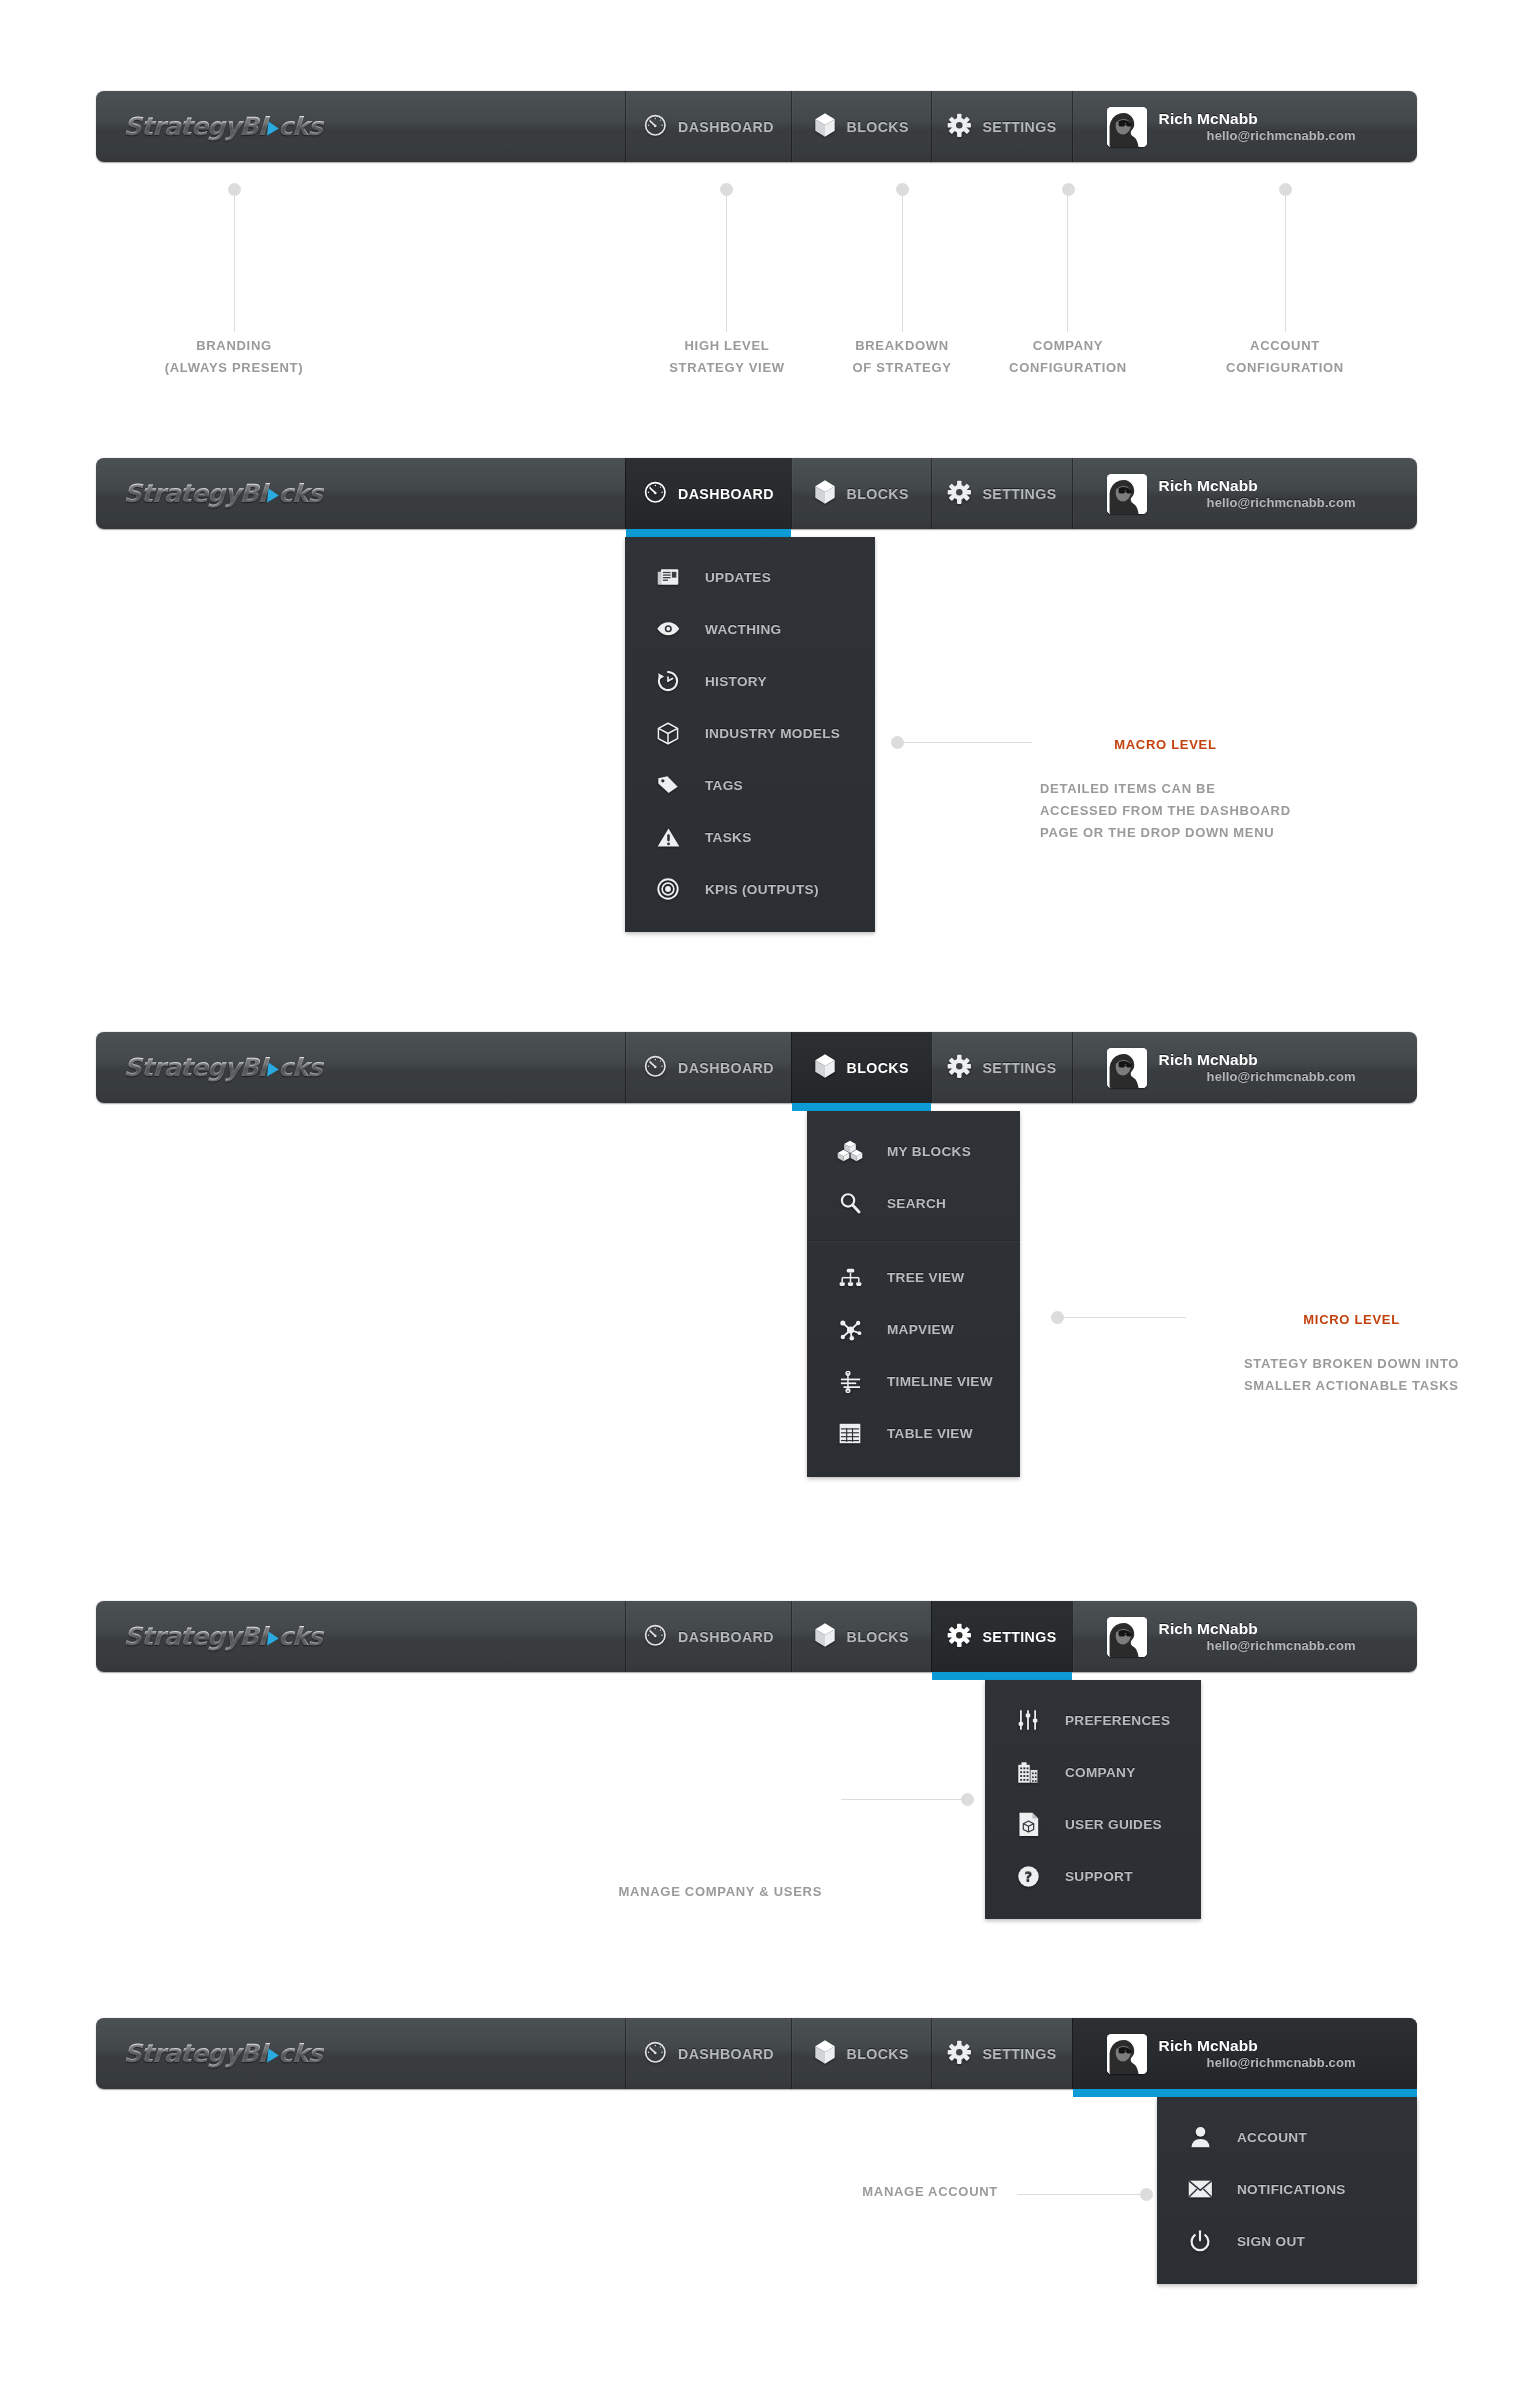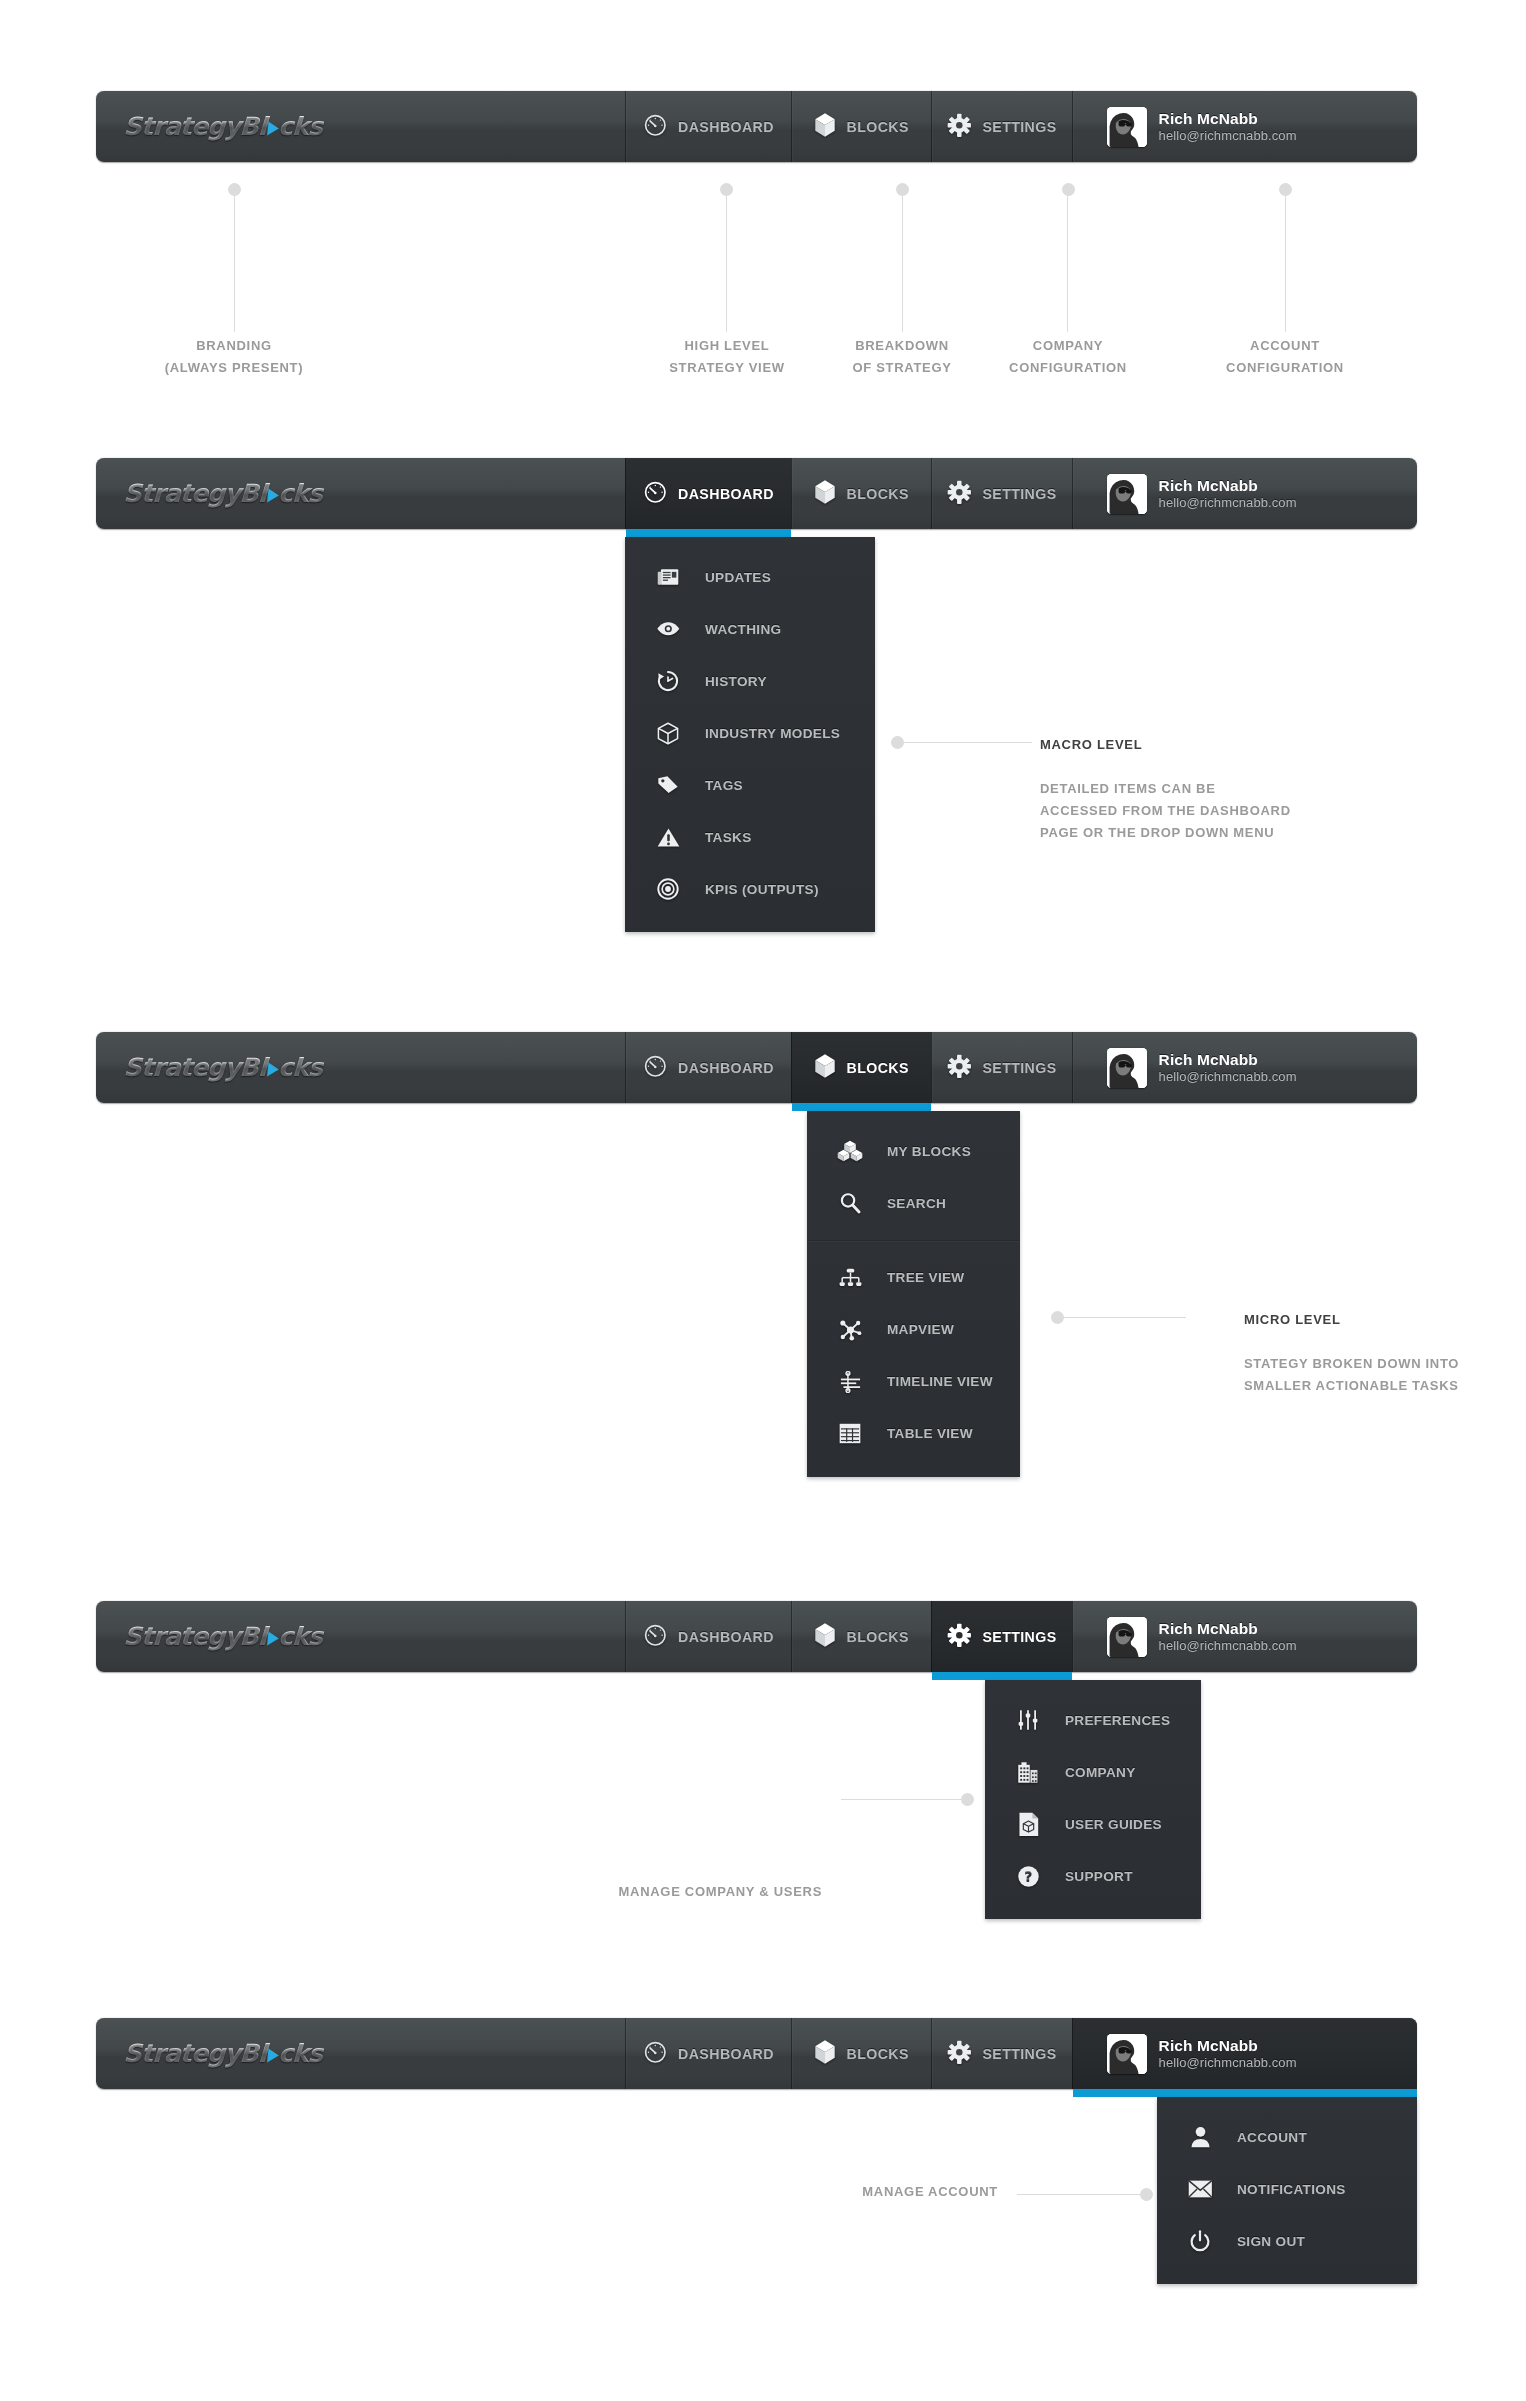--- a/index.html
+++ b/index.html
@@ -85,21 +85,21 @@
   .avatar {
     flex:0 0 auto;
     width:40px; height:40px; border-radius:4.5px;
     background:#ffffff;
     overflow:hidden; position:relative;
     box-shadow:0 0.6px 1.3px rgba(0,0,0,.5);
   }
   .avatar svg { display:block; }
   .acct-text { display:flex; flex-direction:column; justify-content:center; line-height:1.18; }
   .acct-name { font-size:15.5px; font-weight:bold; color:#ffffff; text-shadow:0 -0.6px 0.6px rgba(0,0,0,.6); letter-spacing:0.1px; }
-  .acct-mail { font-size:13px; font-weight:normal; color:#b4b8ba; text-shadow:0 -0.6px 0.6px rgba(0,0,0,.5); letter-spacing:0.1px; }
+  .acct-mail { font-size:13px; font-weight:bold; color:#b4b8ba; text-shadow:0 -0.6px 0.6px rgba(0,0,0,.5); letter-spacing:0.1px;margin-left:48px; }
 
   
   .dropdown {
     position:absolute;
     background:linear-gradient(to bottom,#2f3337 0%,#2b2f33 100%);
     box-shadow:0 1.9px 3.9px rgba(0,0,0,.25);
     padding:14.2px 0 17px 0;
     z-index:5;
   }
   .dd-item {
@@ -120,21 +120,21 @@
   .vline { position:absolute; width:1.3px; background:#dcdcdc; }
   .vdot, .hdot {
     position:absolute; width:13px; height:13px; border-radius:50%;
     background:#dcdcdc;
   }
   .hline { position:absolute; height:1.3px; background:#dcdcdc; }
 
   .anno { position:absolute; font-size:13px; font-weight:bold; letter-spacing:0.7px; line-height:1.7; color:#9a9a9a; }
   .anno.center { text-align:center; transform:translateX(-50%); }
   .anno.right { text-align:right; transform:translateX(-100%); }
-  .anno .hd { color:#404040; display:block; margin-bottom:22px; }
+  .anno .hd { color:#c2410c; display:block; margin-bottom:22px;text-align:center; }
   .anno .bd { color:#9a9a9a; display:block; }
 </style>
 </head>
 <body>
 
 <div class="page">
 
   <div class="navbar" style="left:96px; top:91px;">
     <div class="nav-brand">
       <div class="logo"><span>Strategy</span><span>Bl</span><span class="tri"></span><span>cks</span></div>

